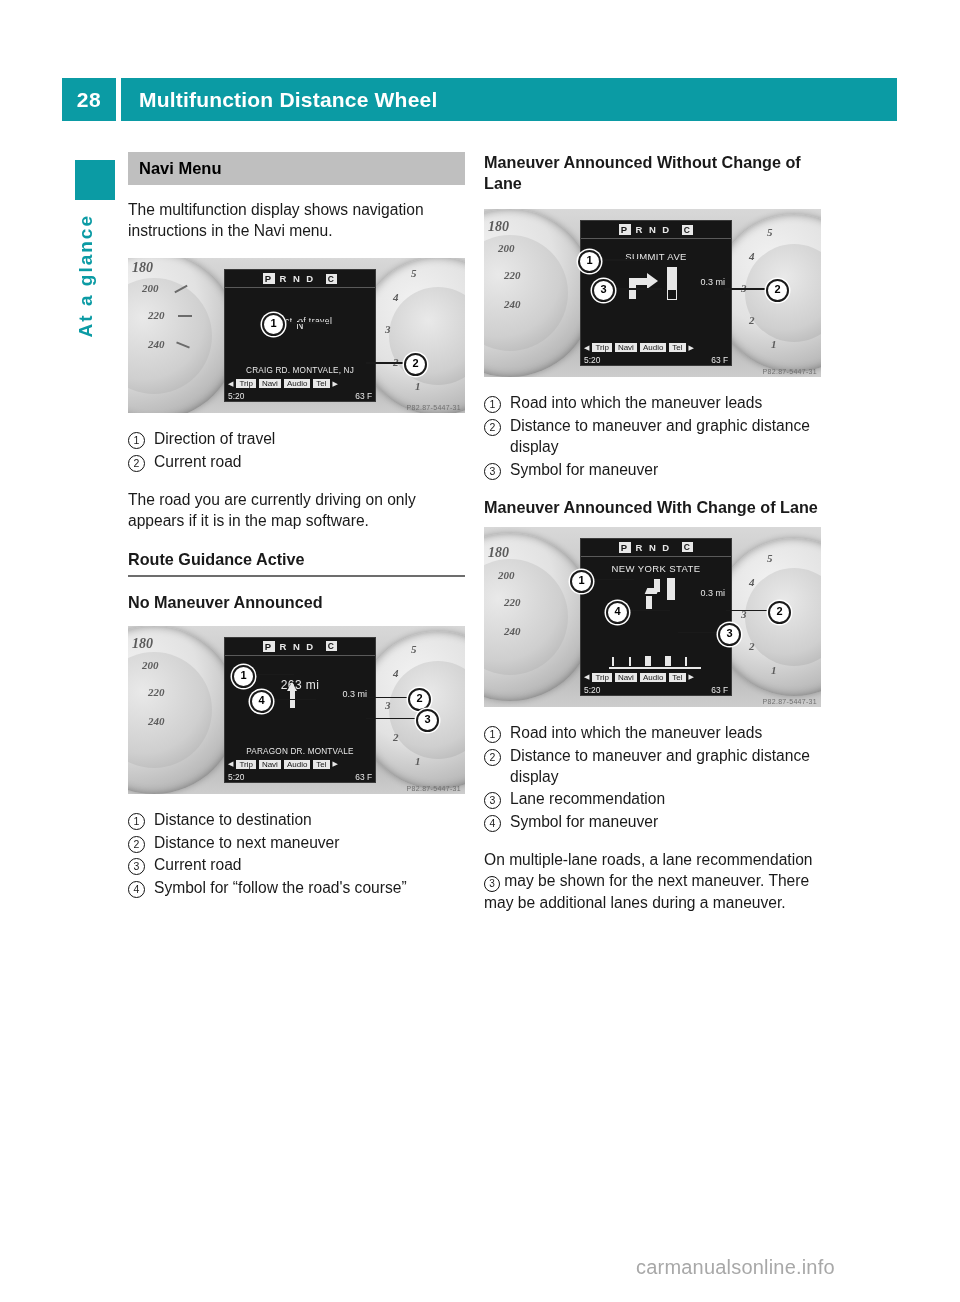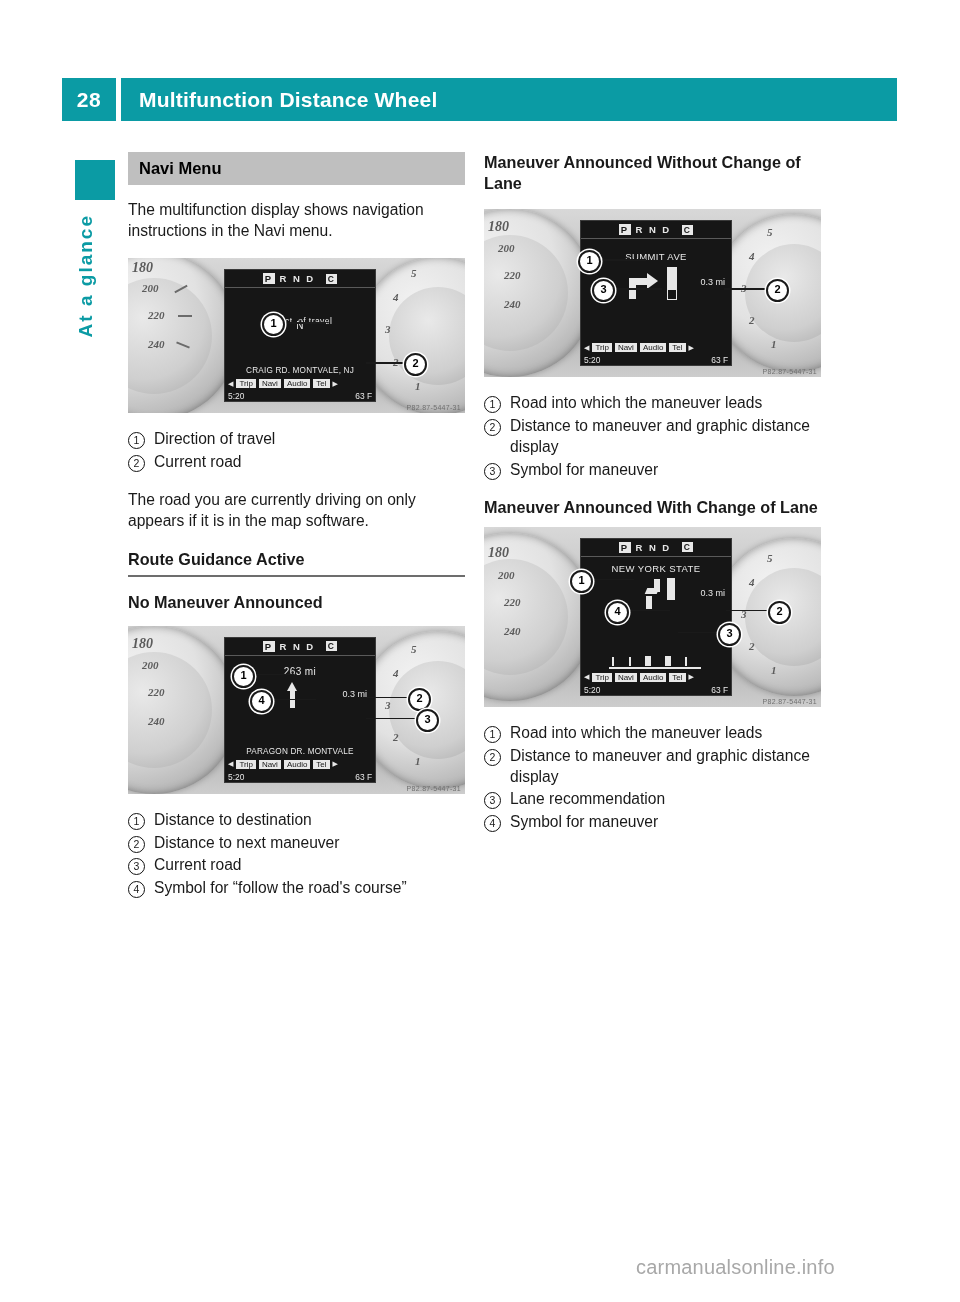--- a/index.html
+++ b/index.html
@@ -208,21 +208,21 @@
 
     <div class="mfd">
       <div class="mfd-top">
         <span class="prnd-p">P</span>
         <span>R</span>
         <span>N</span>
         <span>D</span>
         <span class="prnd-c">C</span>
       </div>
       <div class="mfd-body">
-        <div class="mfd-line" style="top:10px;font-size:10px;">263 mi</div>
+        <div class="mfd-line" style="top:22px;font-size:12px;">263 mi</div>
 
         <div style="position:absolute;left:62px;top:26px;width:11px;height:26px;">
           <div style="position:absolute;left:3px;top:7px;width:5px;height:19px;background:#e8e8e8;"></div>
           <div style="position:absolute;left:0;top:0;width:0;height:0;border-left:5.5px solid transparent;border-right:5.5px solid transparent;border-bottom:9px solid #e8e8e8;"></div>
         </div>
         <div style="position:absolute;right:8px;top:33px;font-size:9px;">0.3 mi</div>
         <div class="mfd-road">PARAGON DR. MONTVALE</div>
       </div>
       <div class="mfd-bar">
         <span class="arw">◀</span>
@@ -439,15 +439,16 @@
     <li>
       <span class="cnum">3</span>
       <span>Lane recommendation</span>
     </li>
     <li>
       <span class="cnum">4</span>
       <span>Symbol for maneuver</span>
     </li>
   </ul>
 
+  <p class="body"><span>On multiple-lane roads, a lane recommendation </span><span class="cnum-inline">3</span><span> may be shown for the next maneuver. There may be additional lanes during a maneuver.</span></p>
 </div>
 
 <div class="watermark">carmanualsonline.info</div>
 
 </body></html>

